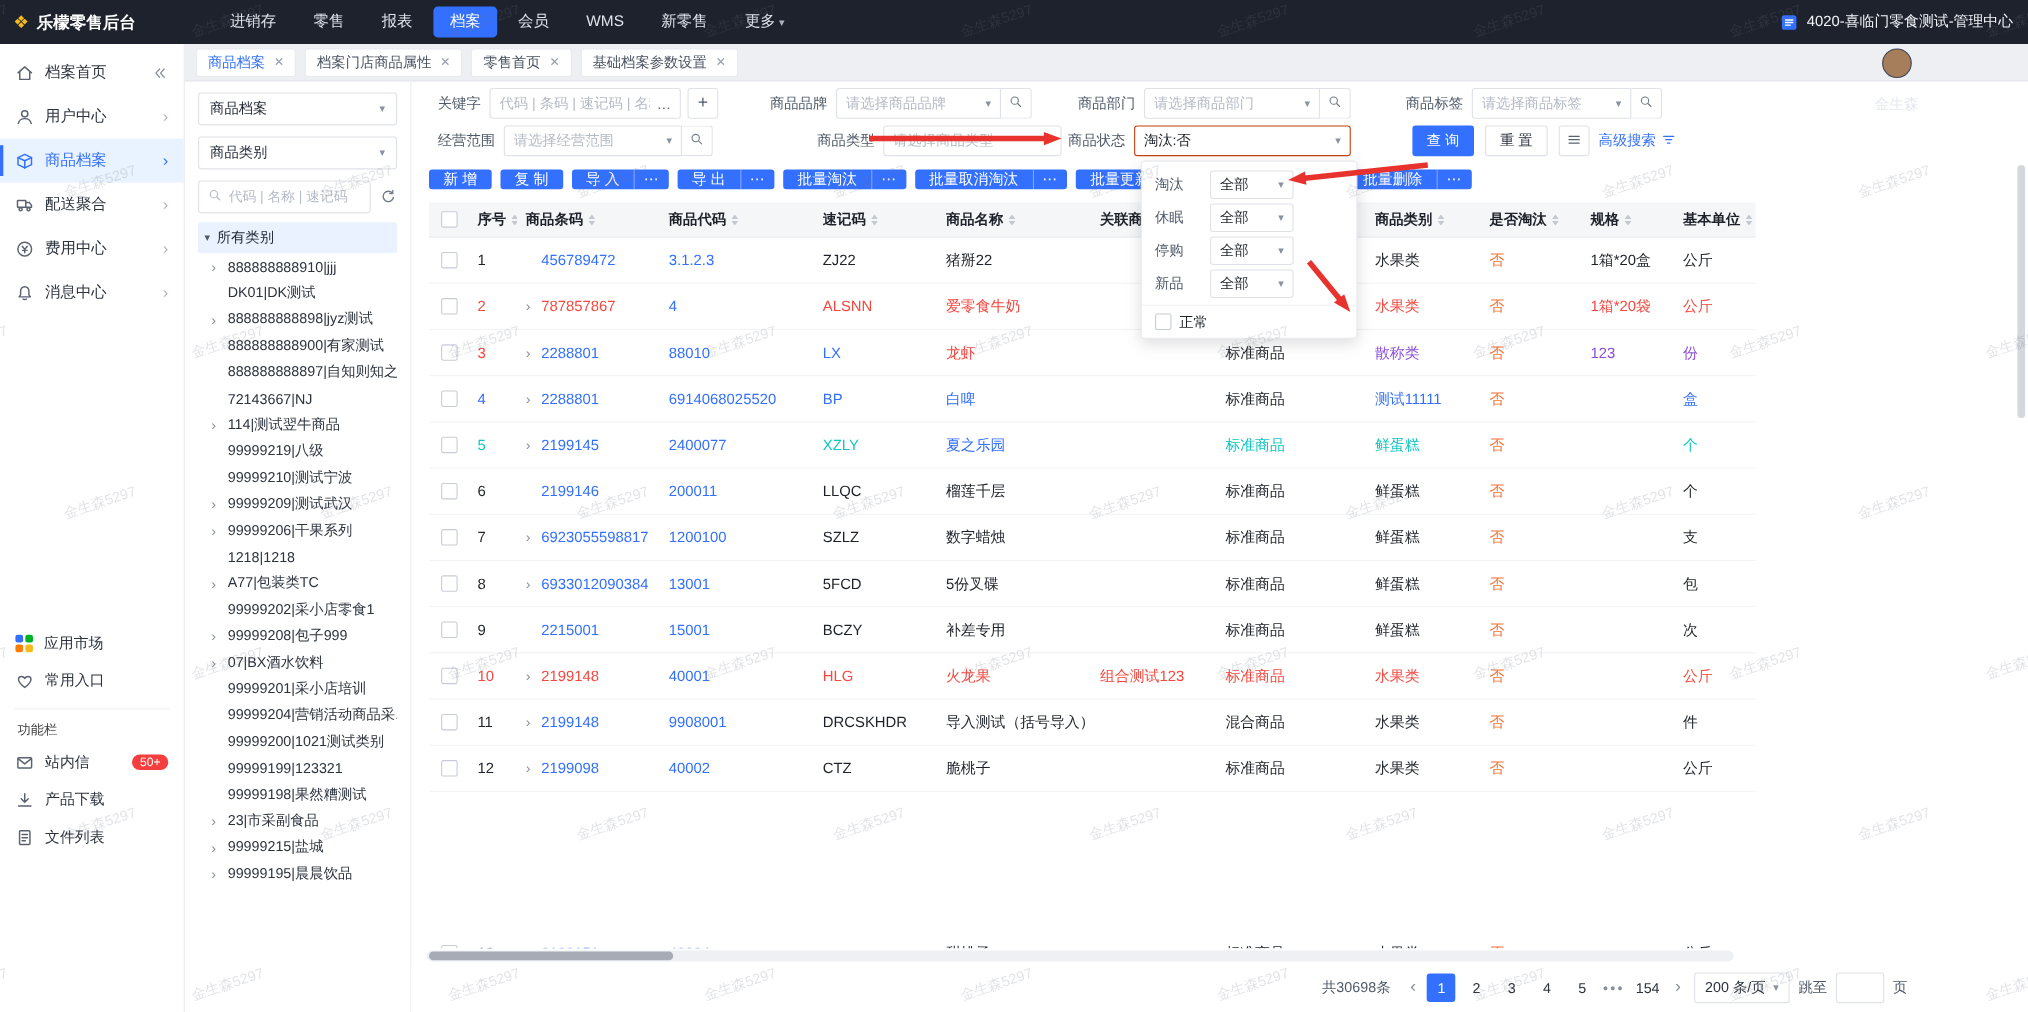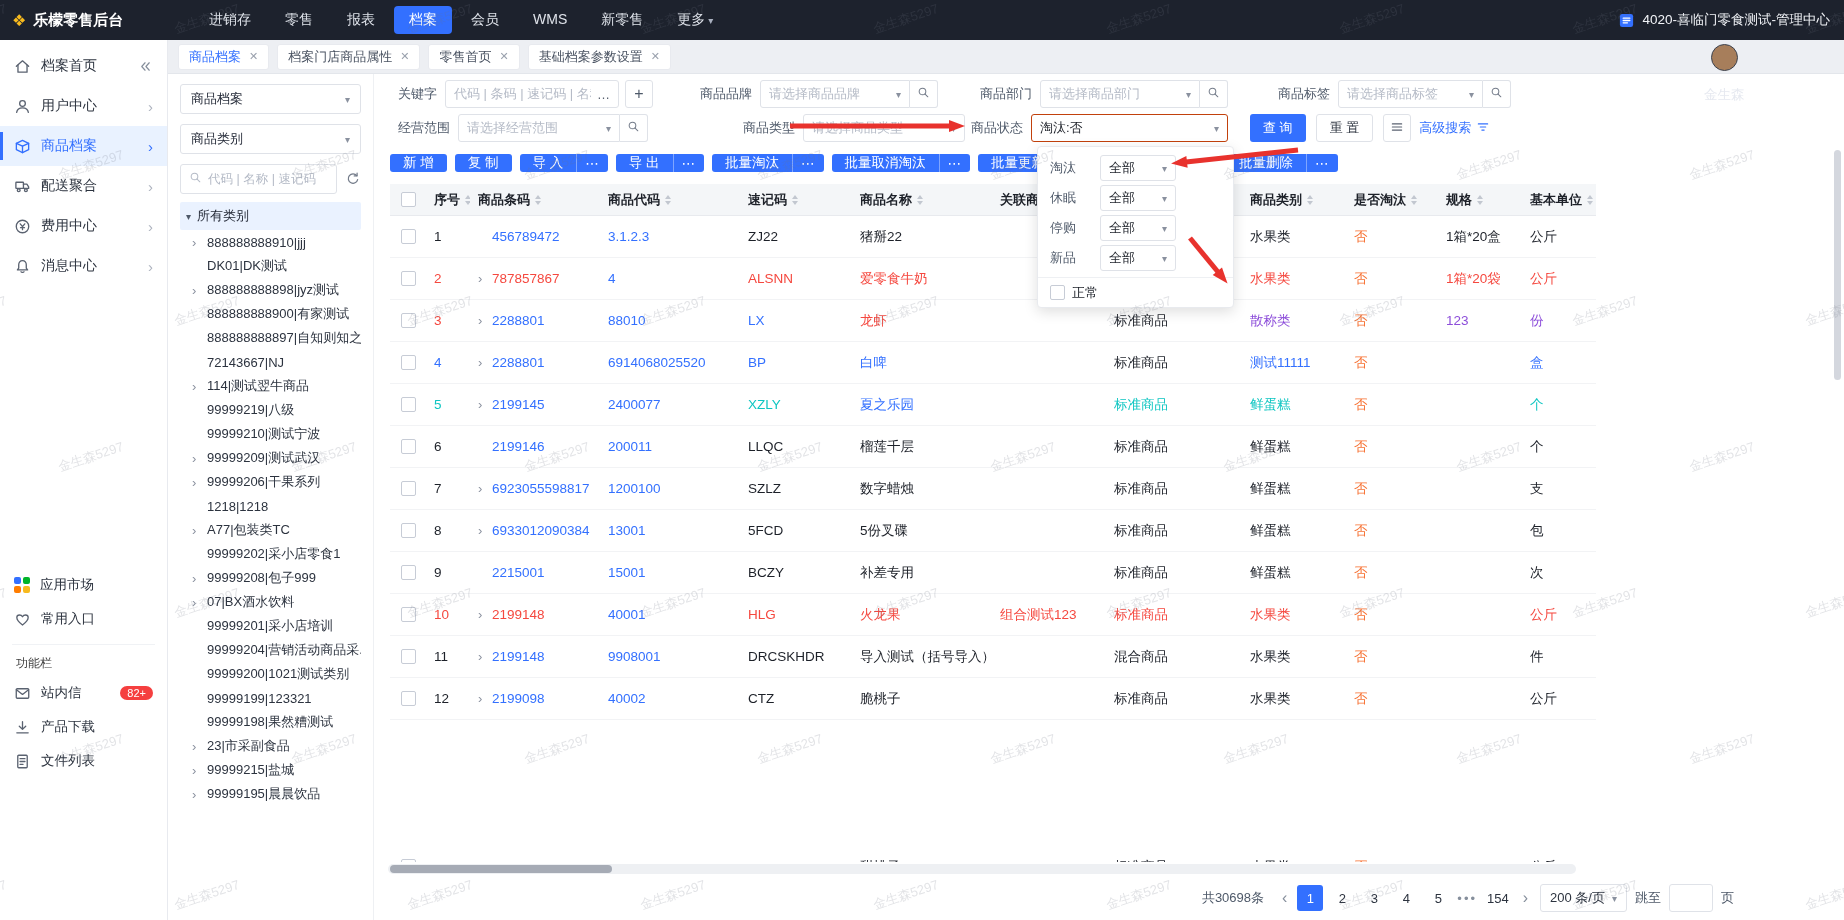--- a/index.html
+++ b/index.html
@@ -265,21 +265,21 @@
       <div class="side-divider"></div>
       <div class="section-label">功能栏</div>
       <div class="side-item small">
         <span class="sicon">
           <svg width="17" height="17" viewBox="0 0 18 18" fill="none" stroke="currentColor" stroke-width="1.4" stroke-linecap="round" stroke-linejoin="round">
             <rect x="2.4" y="4" width="13.2" height="10" rx="1"></rect>
             <path d="M2.6 5 L9 10 L15.4 5"></path>
           </svg>
         </span>
         <span class="slabel">站内信</span>
-        <span class="badge">82+</span>
+        <span class="badge">50+</span>
       </div>
       <div class="side-item small">
         <span class="sicon">
           <svg width="17" height="17" viewBox="0 0 18 18" fill="none" stroke="currentColor" stroke-width="1.4" stroke-linecap="round" stroke-linejoin="round">
             <path d="M9 2.8 V10.8 M5.6 7.6 L9 11 L12.4 7.6"></path>
             <path d="M3 14.6 H15"></path>
           </svg>
         </span>
         <span class="slabel">产品下载</span>
       </div>
@@ -515,21 +515,21 @@
           <span class="caret">▾</span>
       </div>
     </div>
     <div class="fgroup" style="margin-left:6px">
       <span class="flabel">商品状态</span>
       <div class="fselect status-input" style="width:197px">
         <span>淘汰:否</span>
           <span class="caret">▾</span>
       </div>
     </div>
-    <button class="btn-primary" style="margin-left:22px">查 询</button>
+    <button class="btn-primary" style="margin-left:56px">查 询</button>
     <button class="btn-plain" style="margin-left:10px">重 置</button>
     <div class="iconbtn" style="margin-left:10px">
         <span><svg width="14" height="14" viewBox="0 0 18 18" fill="none" stroke="currentColor" stroke-width="1.4" stroke-linecap="round" stroke-linejoin="round">
             <path d="M3 5 H15 M3 9 H15 M3 13 H15"></path>
           </svg></span>
       </div>
     <div class="adv" style="margin-left:8px">
       <span>高级搜索</span>
         <span><svg width="14" height="14" viewBox="0 0 18 18" fill="none" stroke="currentColor" stroke-width="1.4" stroke-linecap="round" stroke-linejoin="round">
             <path d="M3 5 H15 M5.5 9 H12.5 M7.5 13 H10.5"></path>

